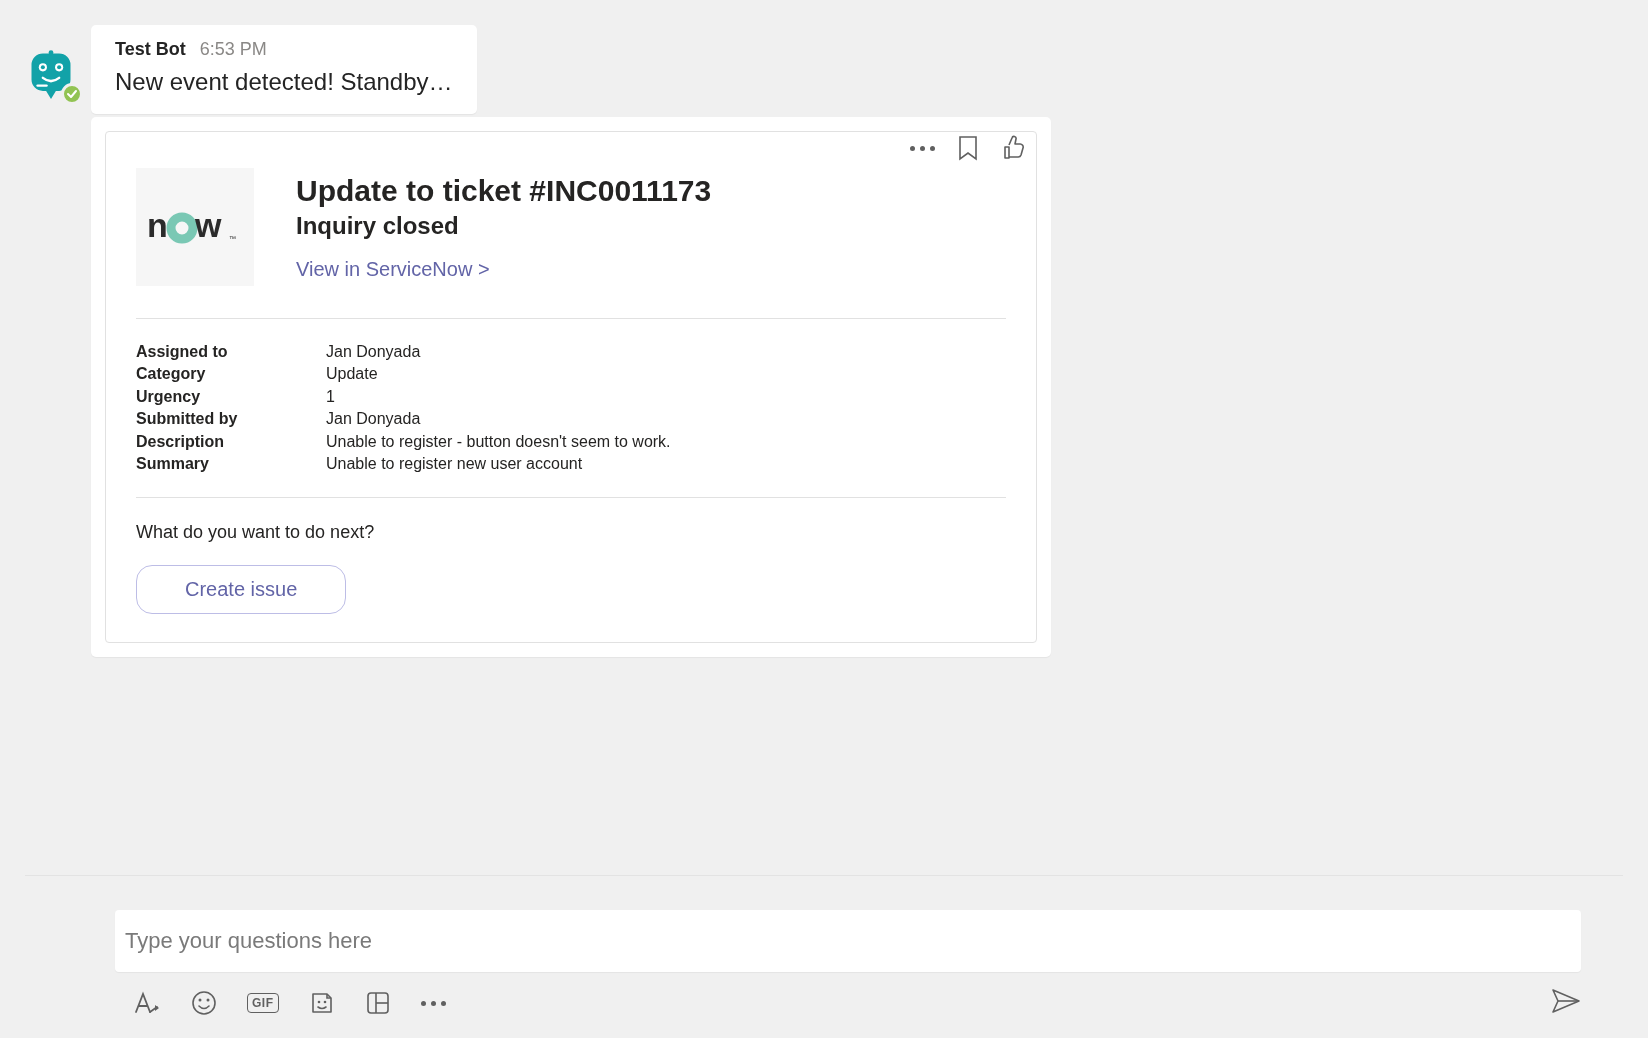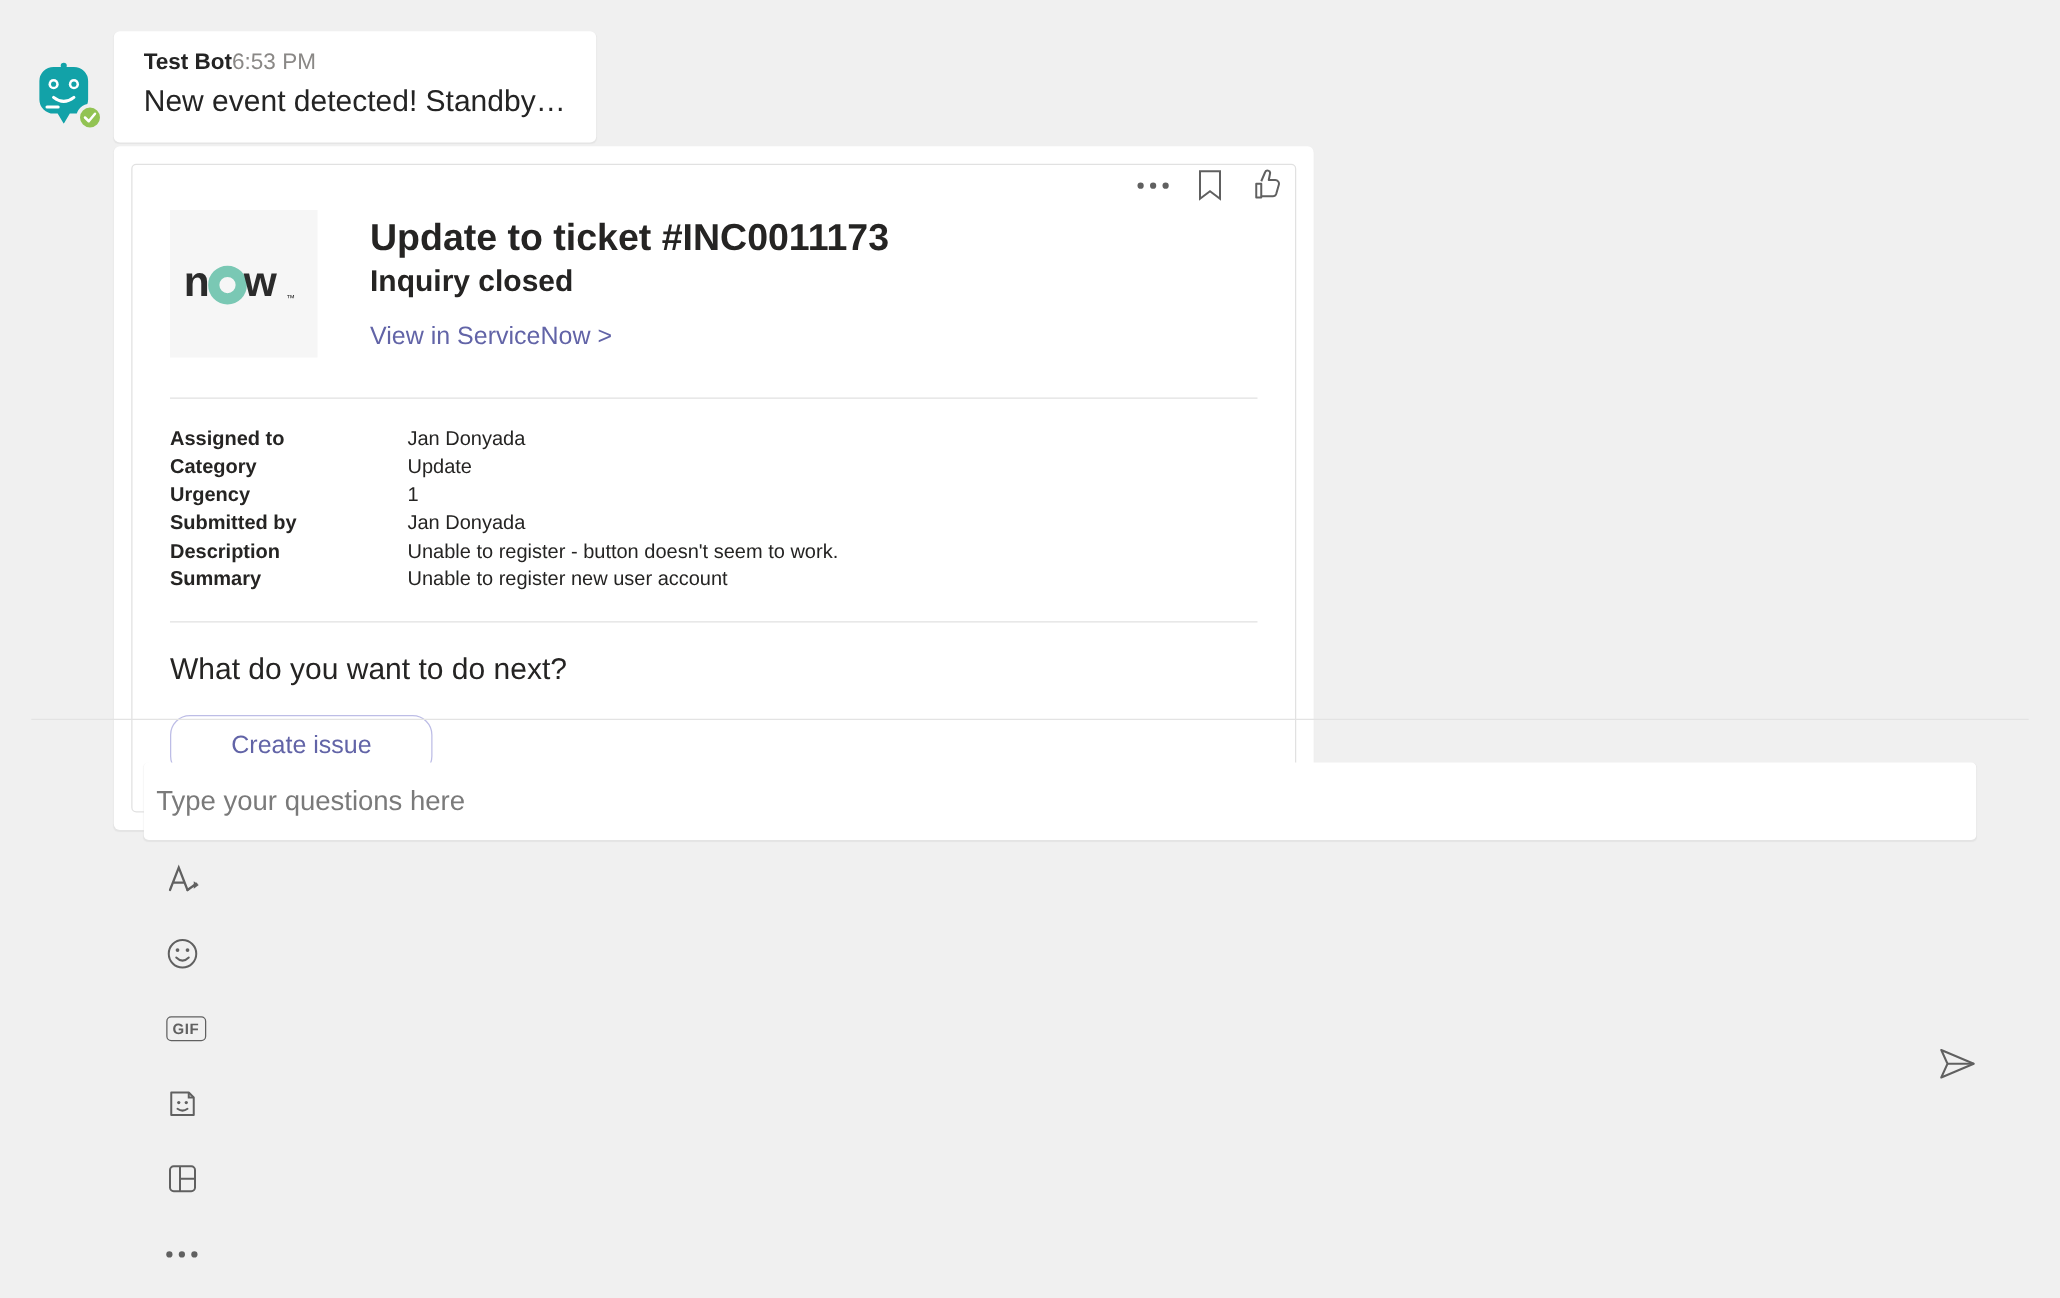--- a/index.html
+++ b/index.html
@@ -52,20 +52,21 @@
   .msg-col { display: flex; flex-direction: column; }
   .bubble {
     background: #fff;
     border-radius: 5px;
     padding: 14px 24px 18px;
     max-width: fit-content;
     box-shadow: 0 1px 1px rgba(0,0,0,.05);
   }
   .bubble-header {
     display: flex;
+    gap: 14px;
     align-items: center;
     font-size: 18px;
     margin-bottom: 8px;
   }
   .sender-name { font-weight: 600; color: #242424; }
   .sender-time { color: #8a8886; }
   .preview-text { font-size: 24px; color: #242424; }
   .card-wrap {
     background: #fff;
     padding: 14px;
@@ -110,21 +111,21 @@
   .card-title { font-size: 30px; font-weight: 700; color: #252423; }
   .card-sub { font-size: 24px; font-weight: 700; color: #252423; margin-top: 0; }
   .card-link { font-size: 20px; color: #6264a7; text-decoration: none; margin-top: 14px; cursor: pointer; }
   .card-fields {
     padding: 22px 0;
     border-bottom: 1px solid #e1e1e1;
   }
   .field-row { display: flex; font-size: 16px; line-height: 1.4; }
   .field-label { font-weight: 700; width: 190px; flex-shrink: 0; }
   .field-value { color: #252423; }
-  .card-prompt { font-size: 24px; padding: 24px 0 22px; }
+  .card-prompt { font-size: 18px; padding: 24px 0 22px; }
   .card-button {
     border: 1px solid #bdbde6;
     background: #fff;
     color: #6264a7;
     font-size: 20px;
     padding: 12px 48px;
     border-radius: 16px;
     cursor: pointer;
     font-family: inherit;
   }
@@ -159,21 +160,21 @@
     box-shadow: 0 1px 1px rgba(0,0,0,.05);
   }
   .composer-input::placeholder { color: #7a7a7a; }
   .toolbar {
     display: flex;
     align-items: center;
     margin-top: 16px;
     margin-left: 108px;
     margin-right: 42px;
   }
-  .tool-left { display: flex; gap: 30px; align-items: flex-start; flex-direction: column; }
+  .tool-left { display: flex; gap: 30px; align-items: flex-end; }
   .tool-btn { cursor: pointer; color: #606060; display: flex; align-items: center; justify-content: center; height: 30px; }
   .tool-btn svg { display: block; }
   .gif-box {
     border: 1.5px solid #606060;
     border-radius: 4px;
     font-size: 12px;
     font-weight: 700;
     letter-spacing: .5px;
     padding: 2px 4px;
     color: #606060;

